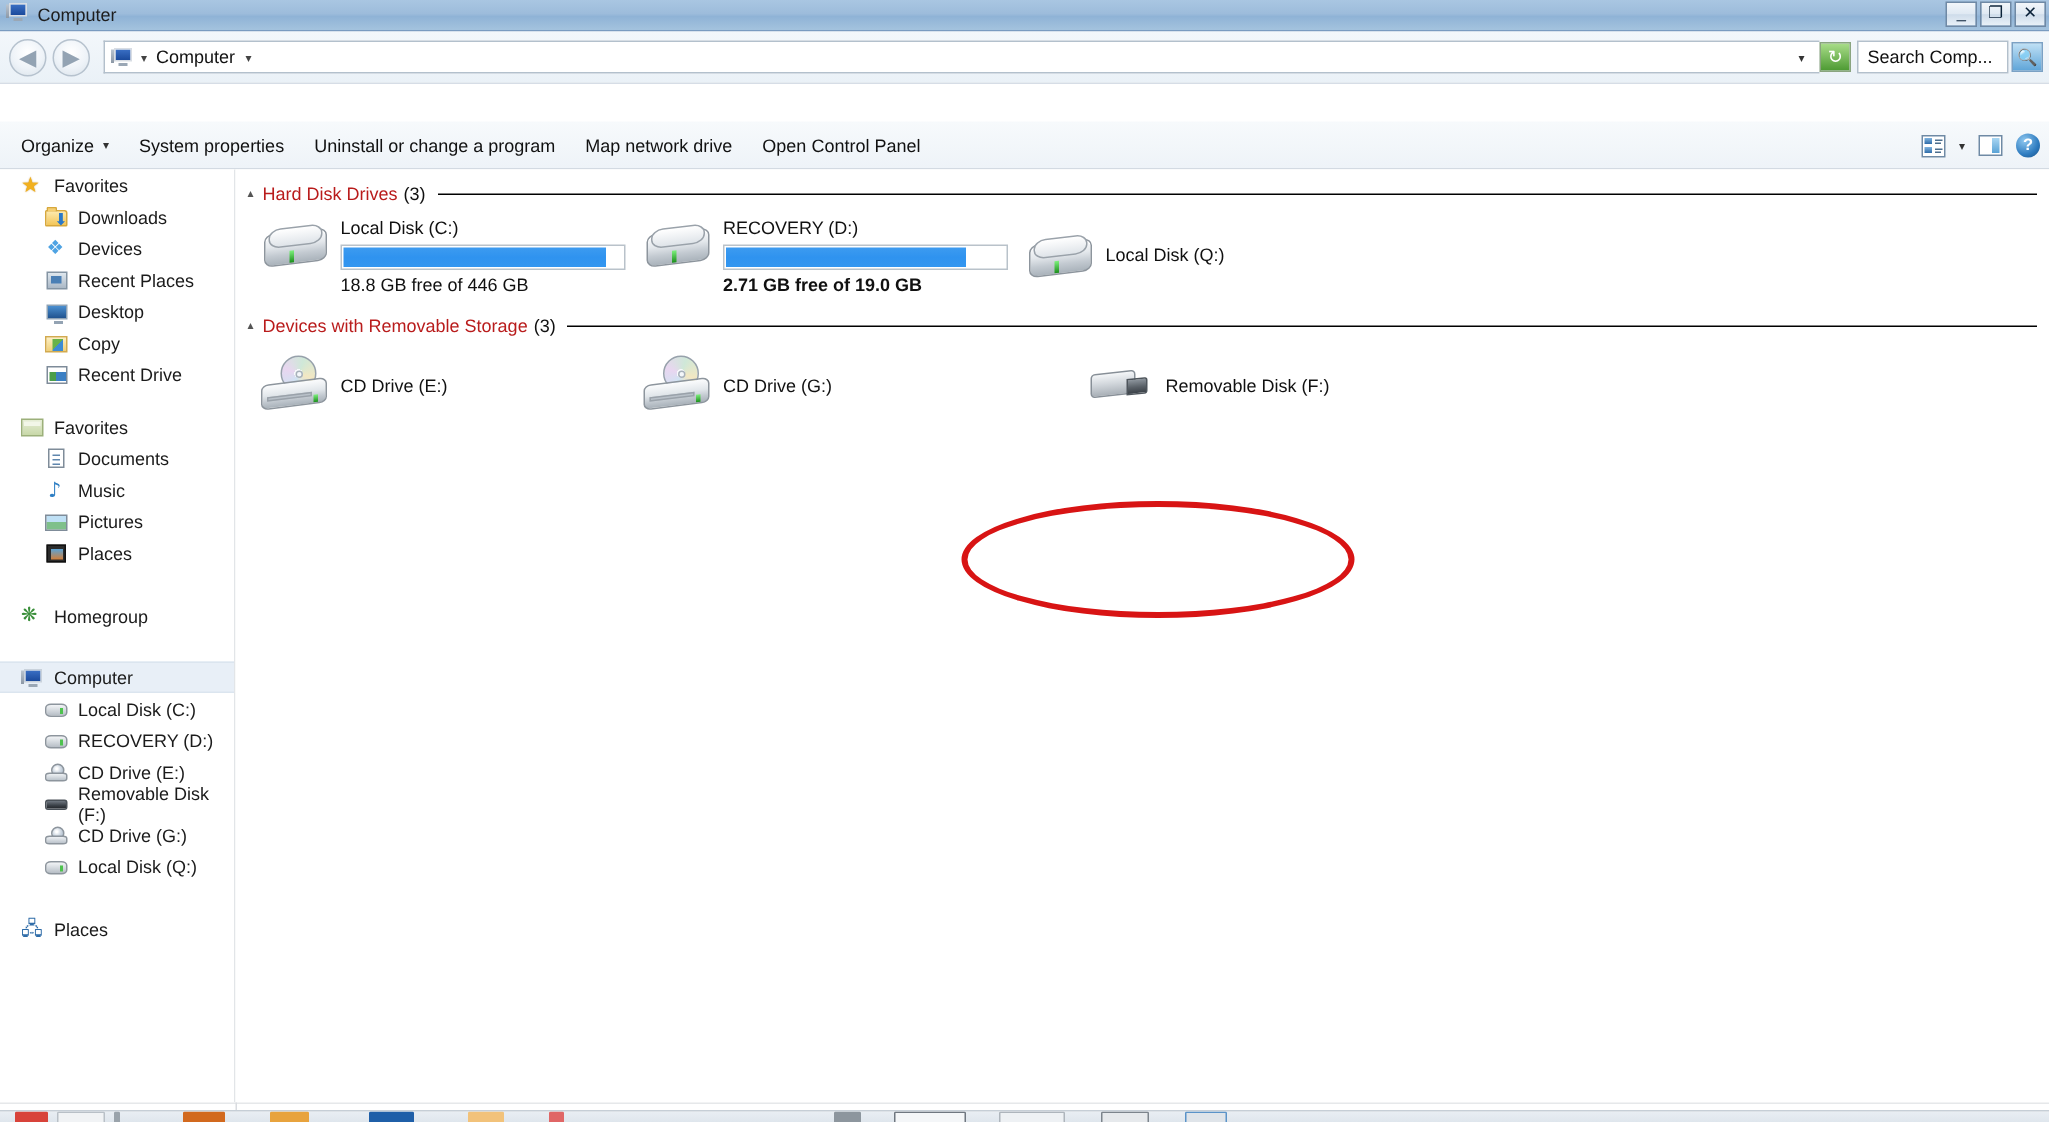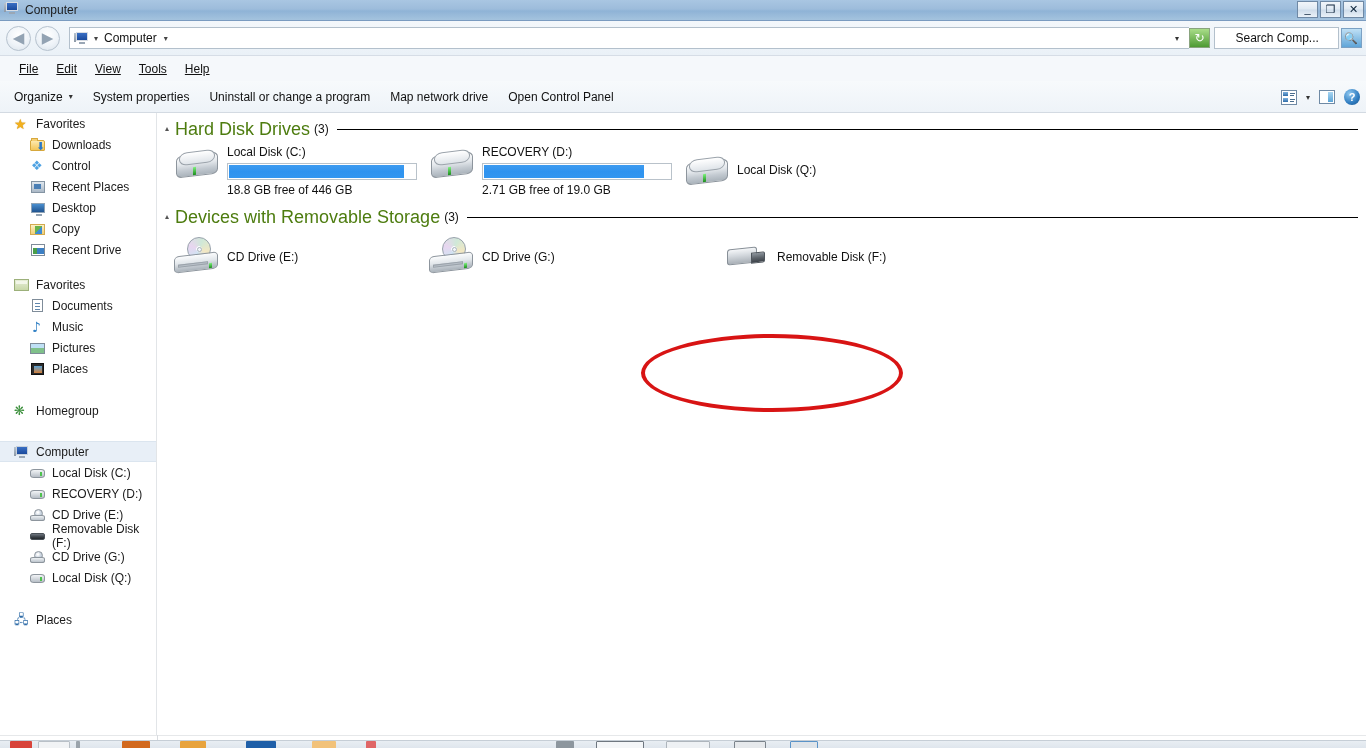--- a/index.html
+++ b/index.html
@@ -147,27 +147,26 @@
     width: 21px; height: 20px;
     margin-right: 4px;
     border: 1px solid #8aa47f;
     background: linear-gradient(to bottom, #a9dd89, #4d9a33);
     display: flex; align-items: center; justify-content: center;
     box-sizing: border-box;
     color: #fff; font-size: 12px; line-height: 1;
     font-family: "DejaVu Sans", sans-serif;
   }
   .searchbox {
-    width: 125px; height: 22px;
+    width: 101px; height: 22px;
     border: 1px solid #b3c0cc;
     background: #fff;
     display: flex; align-items: center;
     box-sizing: border-box;
     margin-right: 2px;
-    justify-content: center;
   }
   .searchbox input {
     border: none; outline: none;
     width: 86px;
     font-size: 12px;
     font-family: "Liberation Sans", sans-serif;
     color: #111;
     margin-left: 4px;
     background: transparent;
   }
@@ -533,21 +532,21 @@
     align-items: center;
     height: 20px;
     margin-top: 6px;
   }
   .grp-caret {
     font-size: 8px; color: #555;
     margin: 0 6px 0 6px;
     font-family: "DejaVu Sans", sans-serif;
     line-height: 1;
   }
-  .grp-label { font-size: 18px; color: #4d7c0f; white-space: nowrap; }
+  .grp-label { font-size: 12px; color: #b91c1c; white-space: nowrap; }
   .grp-count { font-size: 12px; color: #111; margin-left: 4px;}
   .grp-rule {
     flex: 1 1 auto;
     height: 1px;
     background: #000;
     margin-left: 8px;
     margin-right: 8px;
   }
 
   .drive-grid {
@@ -761,28 +760,20 @@
     </div>
 
     <div class="refresh-btn">↻</div>
 
     <div class="searchbox">
       <input value="Search Comp..." style="">
     </div>
     <div class="search-btn">🔍</div>
   </div>
 
-  <div class="menubar">
-    <div class="mleft"></div>
-    <div class="menu-item"><u>File</u></div>
-    <div class="menu-item"><u>Edit</u></div>
-    <div class="menu-item"><u>View</u></div>
-    <div class="menu-item"><u>Tools</u></div>
-    <div class="menu-item"><u>Help</u></div>
-  </div>
 
   <div class="cmdbar">
     <div class="cmd-item" style="margin-left:4px;">
       <span>Organize</span>
       <span class="caret">▾</span>
     </div>
     <div class="cmd-item">System properties</div>
     <div class="cmd-item">Uninstall or change a program</div>
     <div class="cmd-item">Map network drive</div>
     <div class="cmd-item">Open Control Panel</div>
@@ -815,21 +806,21 @@
         <span class="nav-ico">
             <span class="ic-folder"></span>
             <span class="ic-dlarrow">⬇</span>
           </span>
         <span>Downloads</span>
       </div>
       <div class="nav-row child">
         <span class="nav-ico">
             <span class="ic-dropbox">❖</span>
           </span>
-        <span>Control</span>
+        <span>Devices</span>
       </div>
       <div class="nav-row child">
         <span class="nav-ico">
             <span class="ic-recent"></span>
           </span>
         <span>Recent Places</span>
       </div>
       <div class="nav-row child">
         <span class="nav-ico">
             <span class="ic-desktop"></span>
@@ -989,21 +980,21 @@
             <span class="bigdrive">
               <span class="hdd-body"></span>
                 <span class="hdd-top"></span>
                 <span class="hdd-led"></span>
             </span>
             <span class="drive-info">
               <span class="drive-name" style="display:block;">RECOVERY (D:)</span>
               <span class="progress" style="display:block;">
                 <span class="fill" style="display:block;width:86%;"></span>
               </span>
-              <span class="drive-free" style="display:block;">2.71 GB free of 19.0 GB</span>
+              <span class="drive-free" style="display:block;font-weight:bold;">2.71 GB free of 19.0 GB</span>
             </span>
           </div>
 
           <div class="drive-tile noprogress">
             <span class="bigdrive">
               <span class="hdd-body"></span>
                 <span class="hdd-top"></span>
                 <span class="hdd-led"></span>
             </span>
             <span class="drive-label-only" style="padding-top:0;">Local Disk (Q:)</span>

